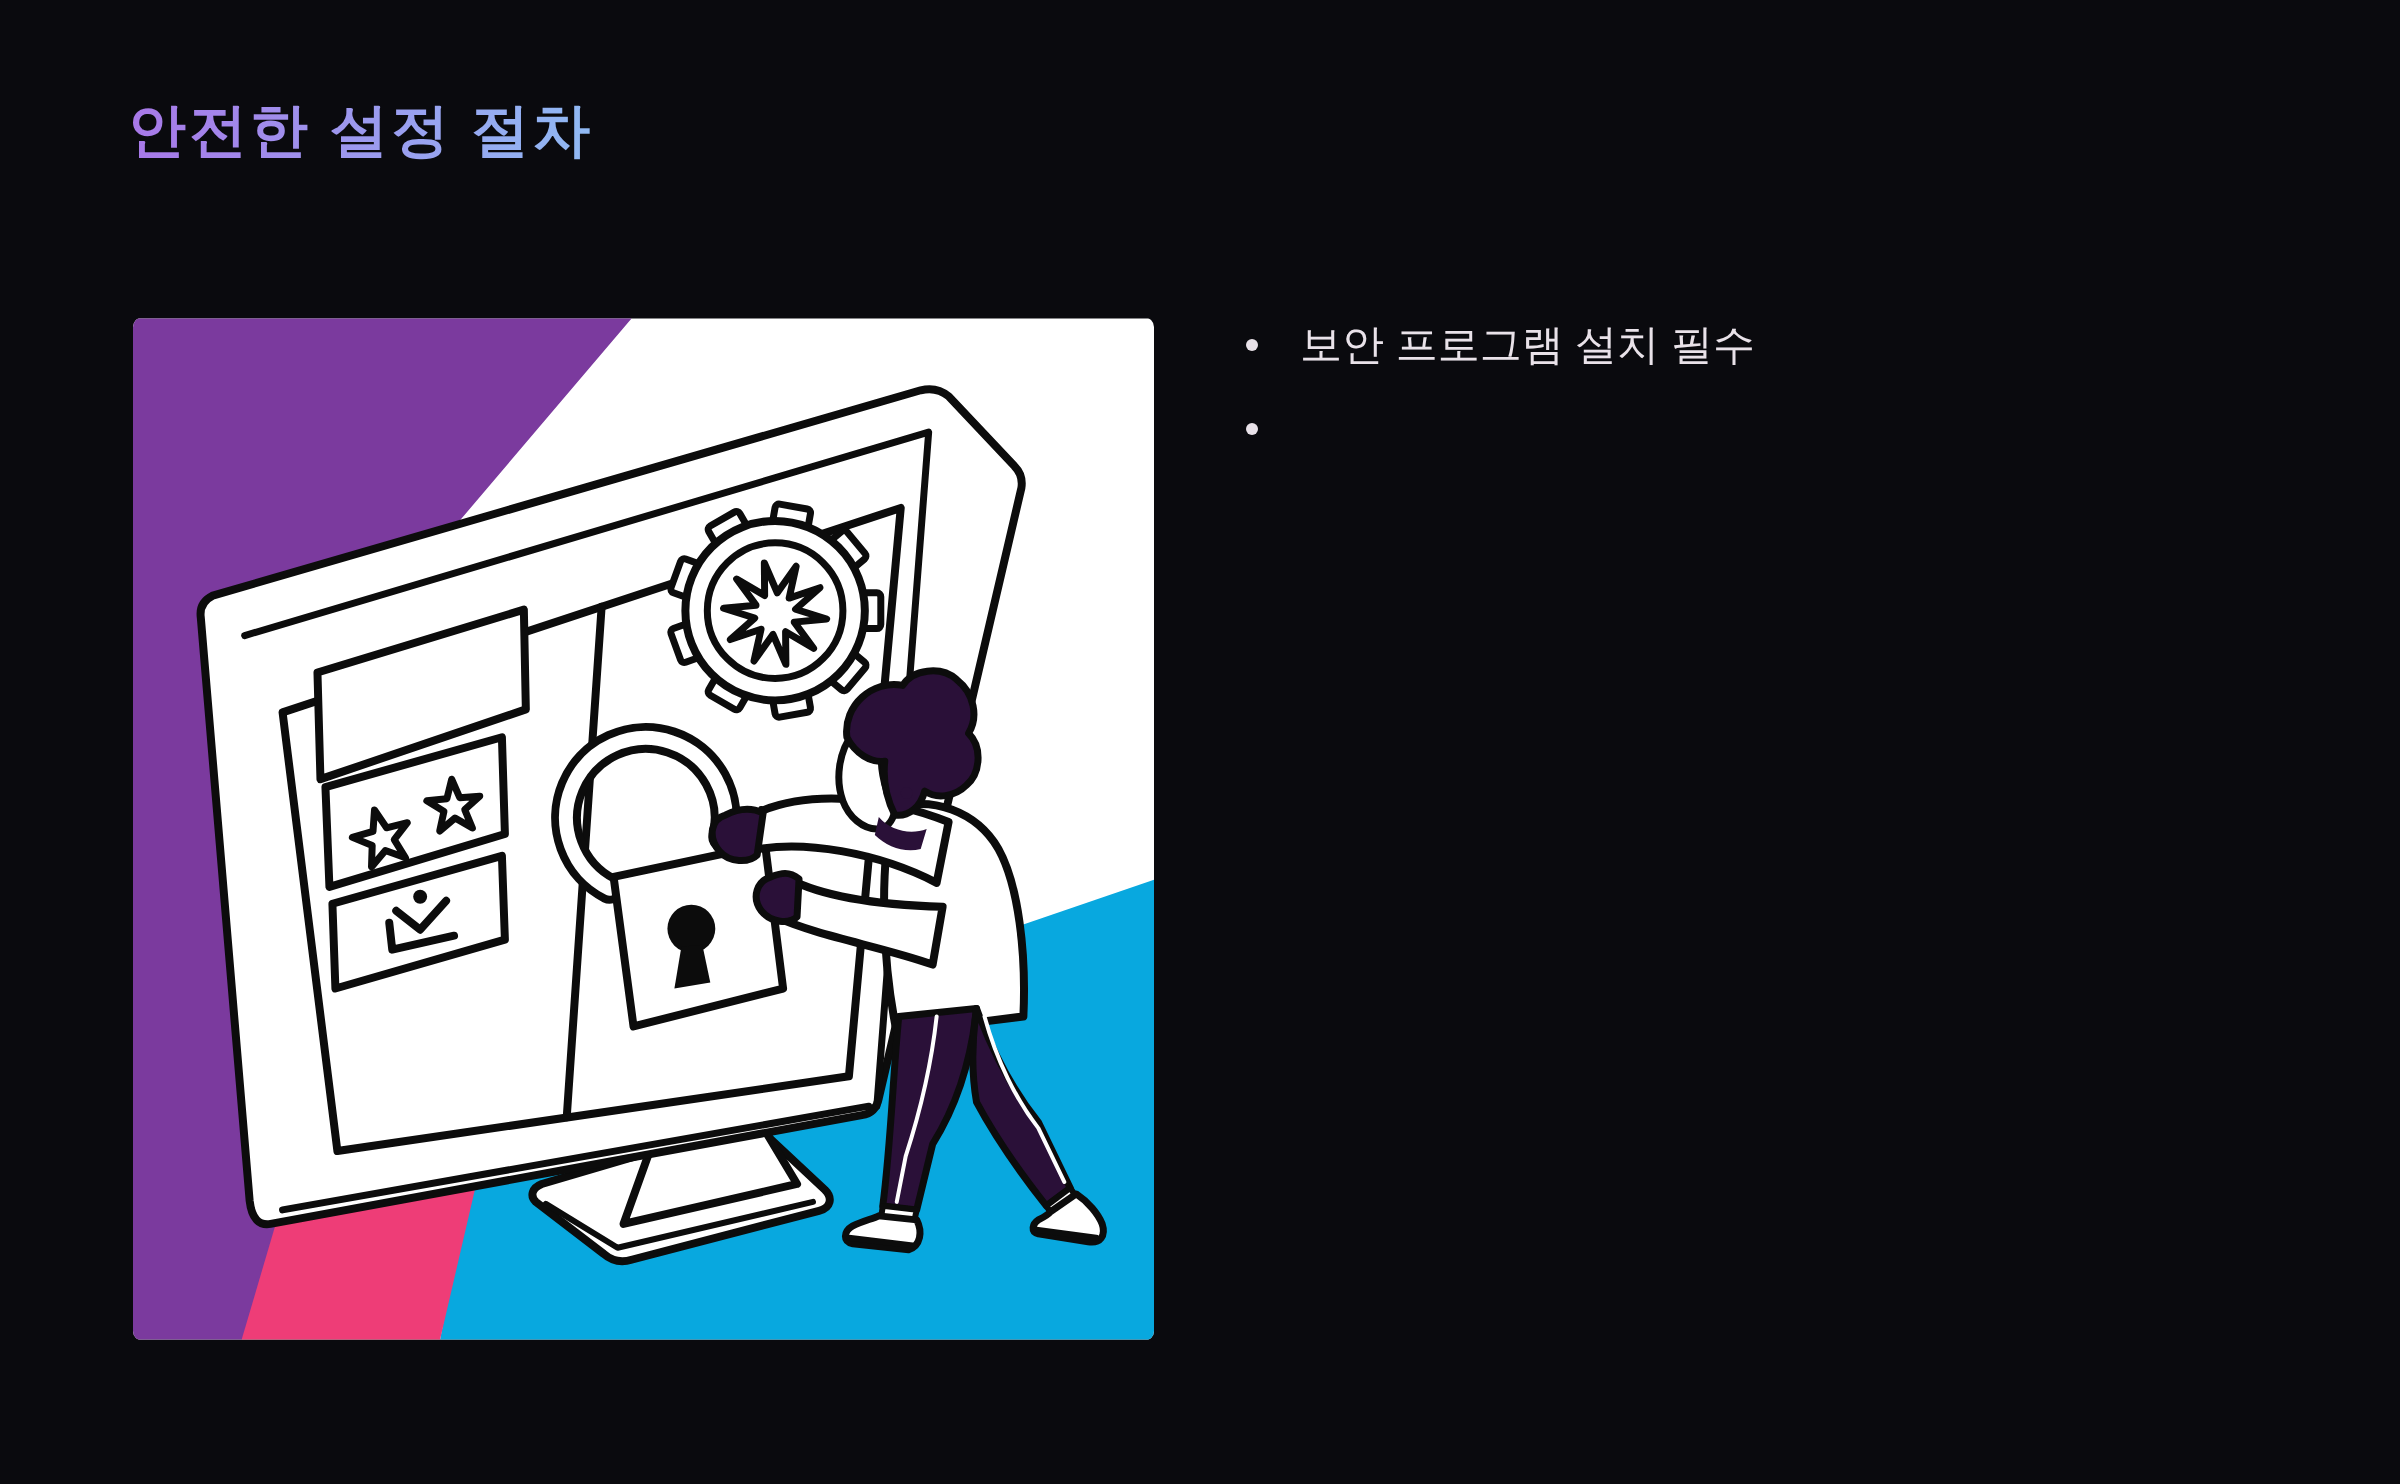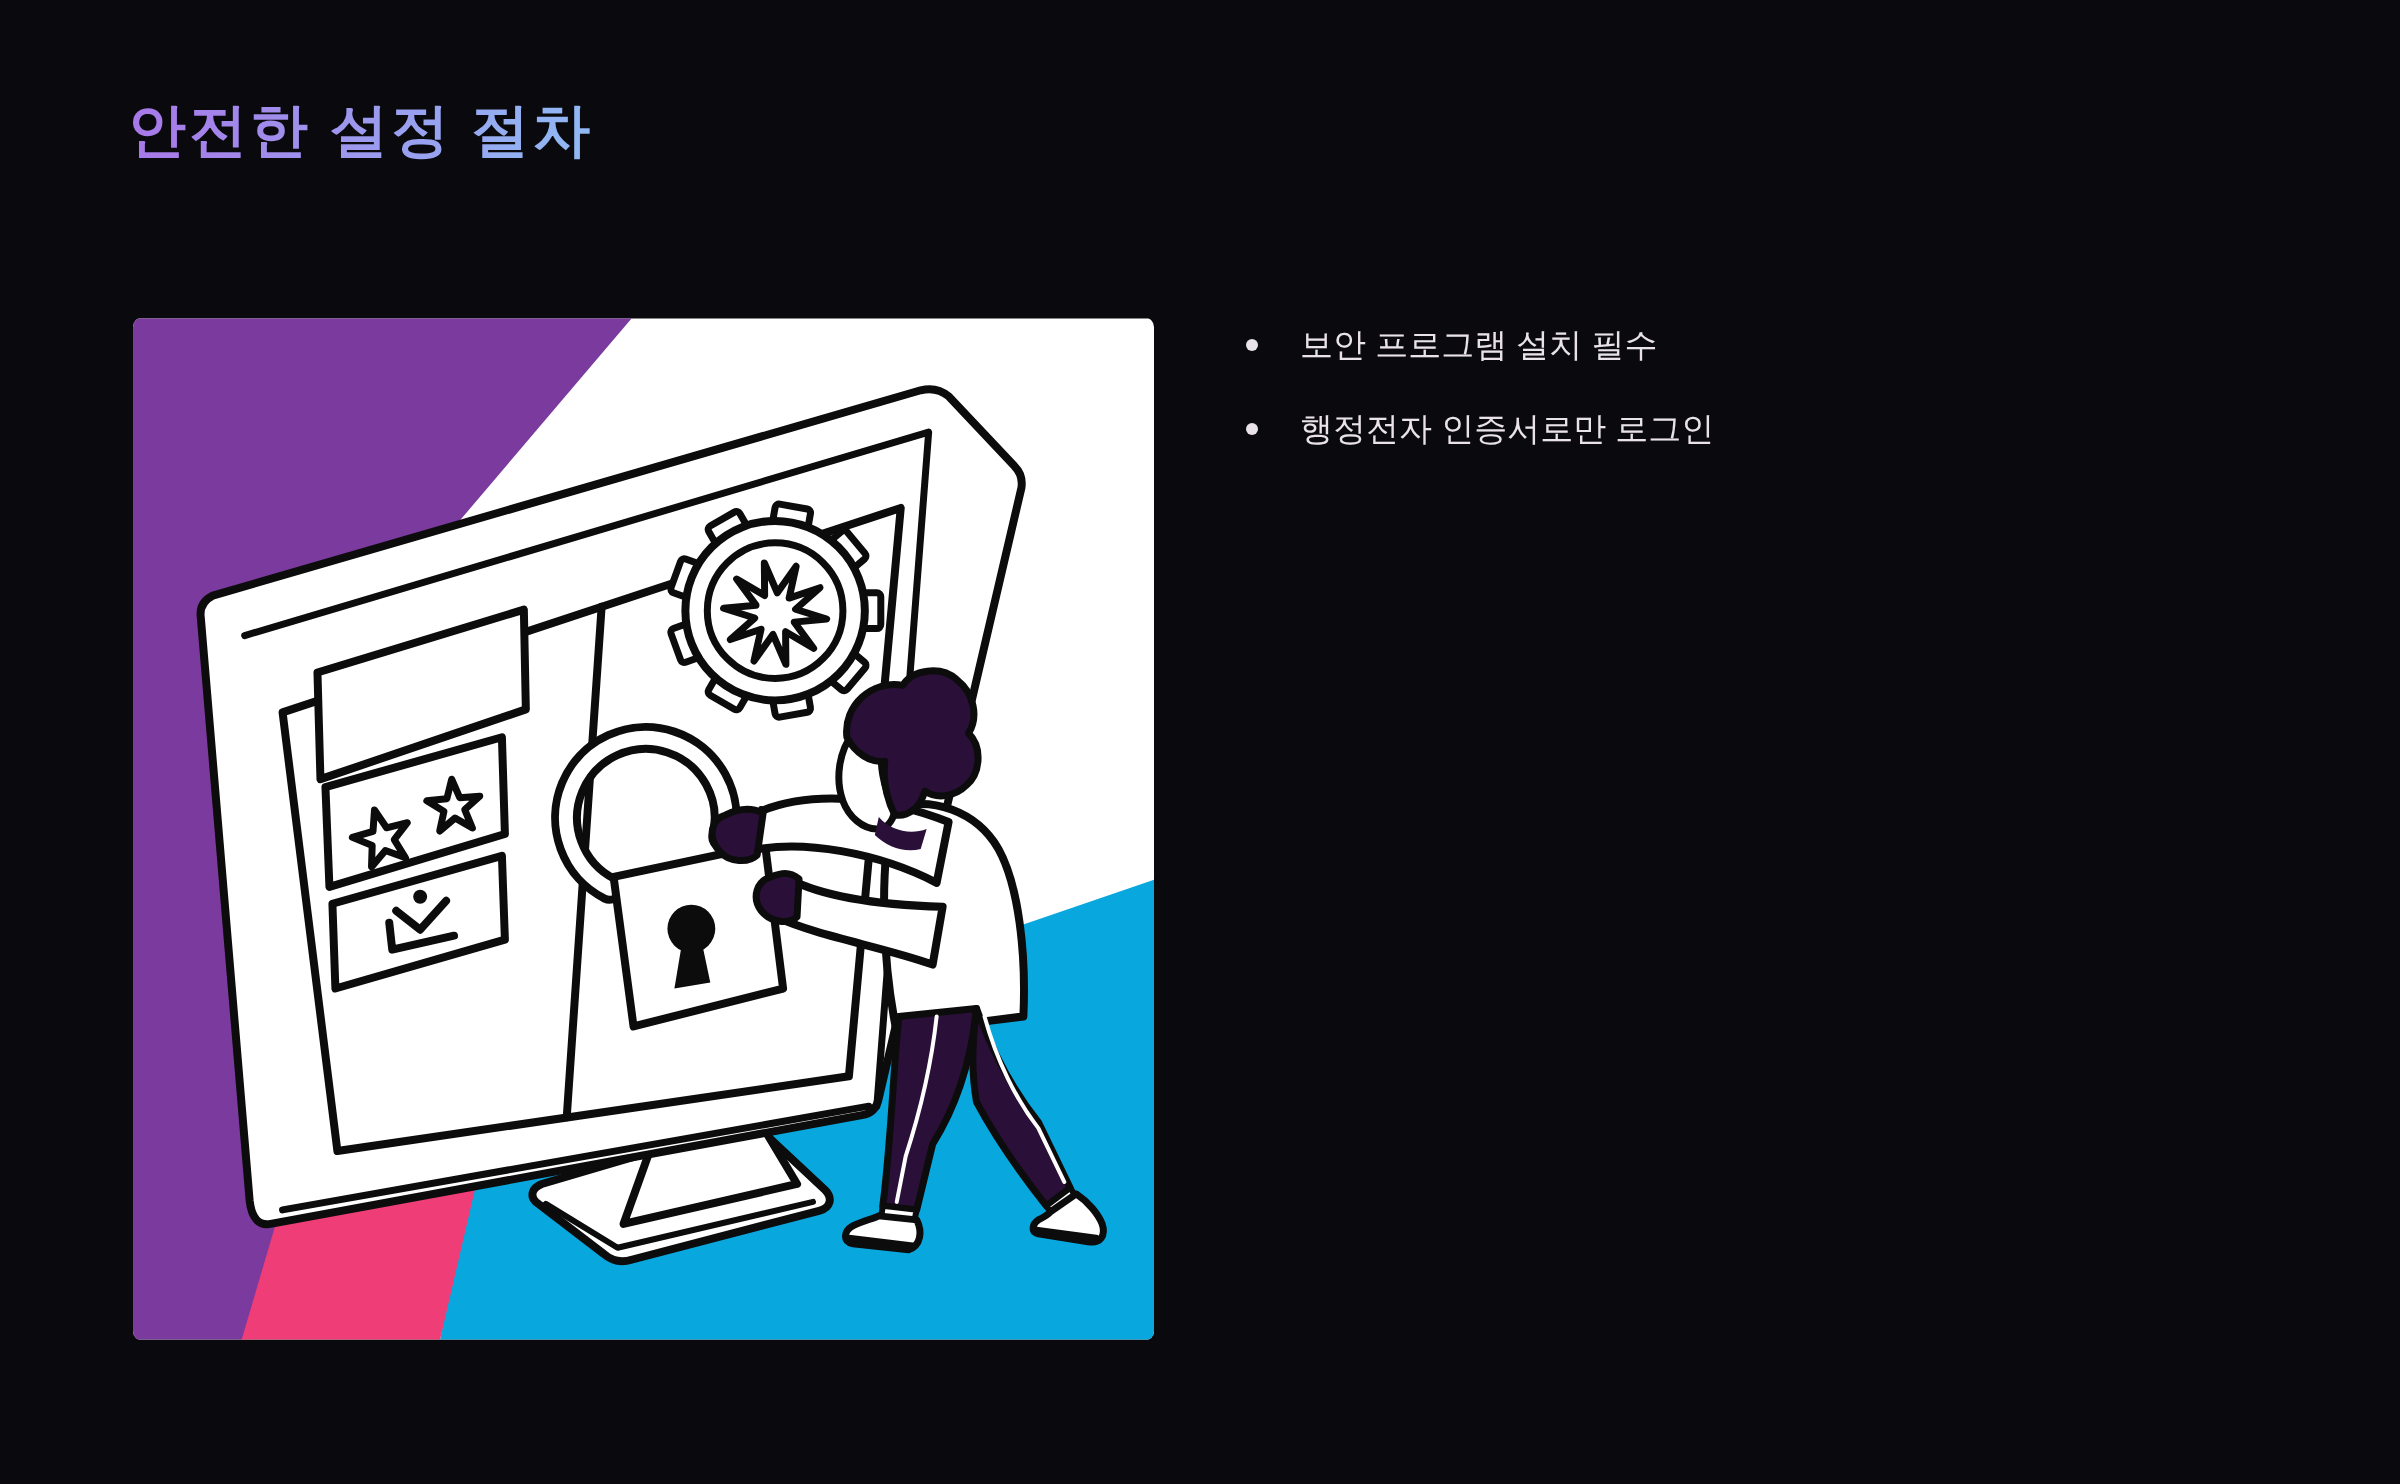--- a/index.html
+++ b/index.html
@@ -28,21 +28,21 @@
     width:1021px; height:1024px;
     border-radius:10px; overflow:hidden;
   }
   .illustration svg{display:block;width:100%;height:100%;}
   .bullet-list{
     position:absolute; left:1246px; top:303px;
     list-style:none;
   }
   .bullet-item{
     display:flex; align-items:center; height:84px;
-    color:var(--text); font-size:33px;
+    color:var(--text); font-size:42px;
   }
   .bullet-dot{
     width:12px;height:12px;border-radius:50%;
     background:var(--text); margin-right:42px; flex:0 0 auto;
   }
   
   .f-white{fill:var(--white);} .f-purple{fill:var(--purple);}
   .f-pink{fill:var(--pink);}   .f-blue{fill:var(--blue);}
   .f-dark{fill:var(--dark);}   .f-ink{fill:var(--ink);}
   .ln{stroke:var(--ink);stroke-width:8;stroke-linejoin:round;stroke-linecap:round;}
@@ -179,15 +179,14 @@
   </svg>
 </div>
 
 <ul class="bullet-list">
   <li class="bullet-item">
     <span class="bullet-dot"></span>
     <span>보안 프로그램 설치 필수</span>
   </li>
   <li class="bullet-item">
     <span class="bullet-dot"></span>
-    <span>행정전자 인증서로만 로그인</span>
   </li>
 </ul>
 
 </body></html>

